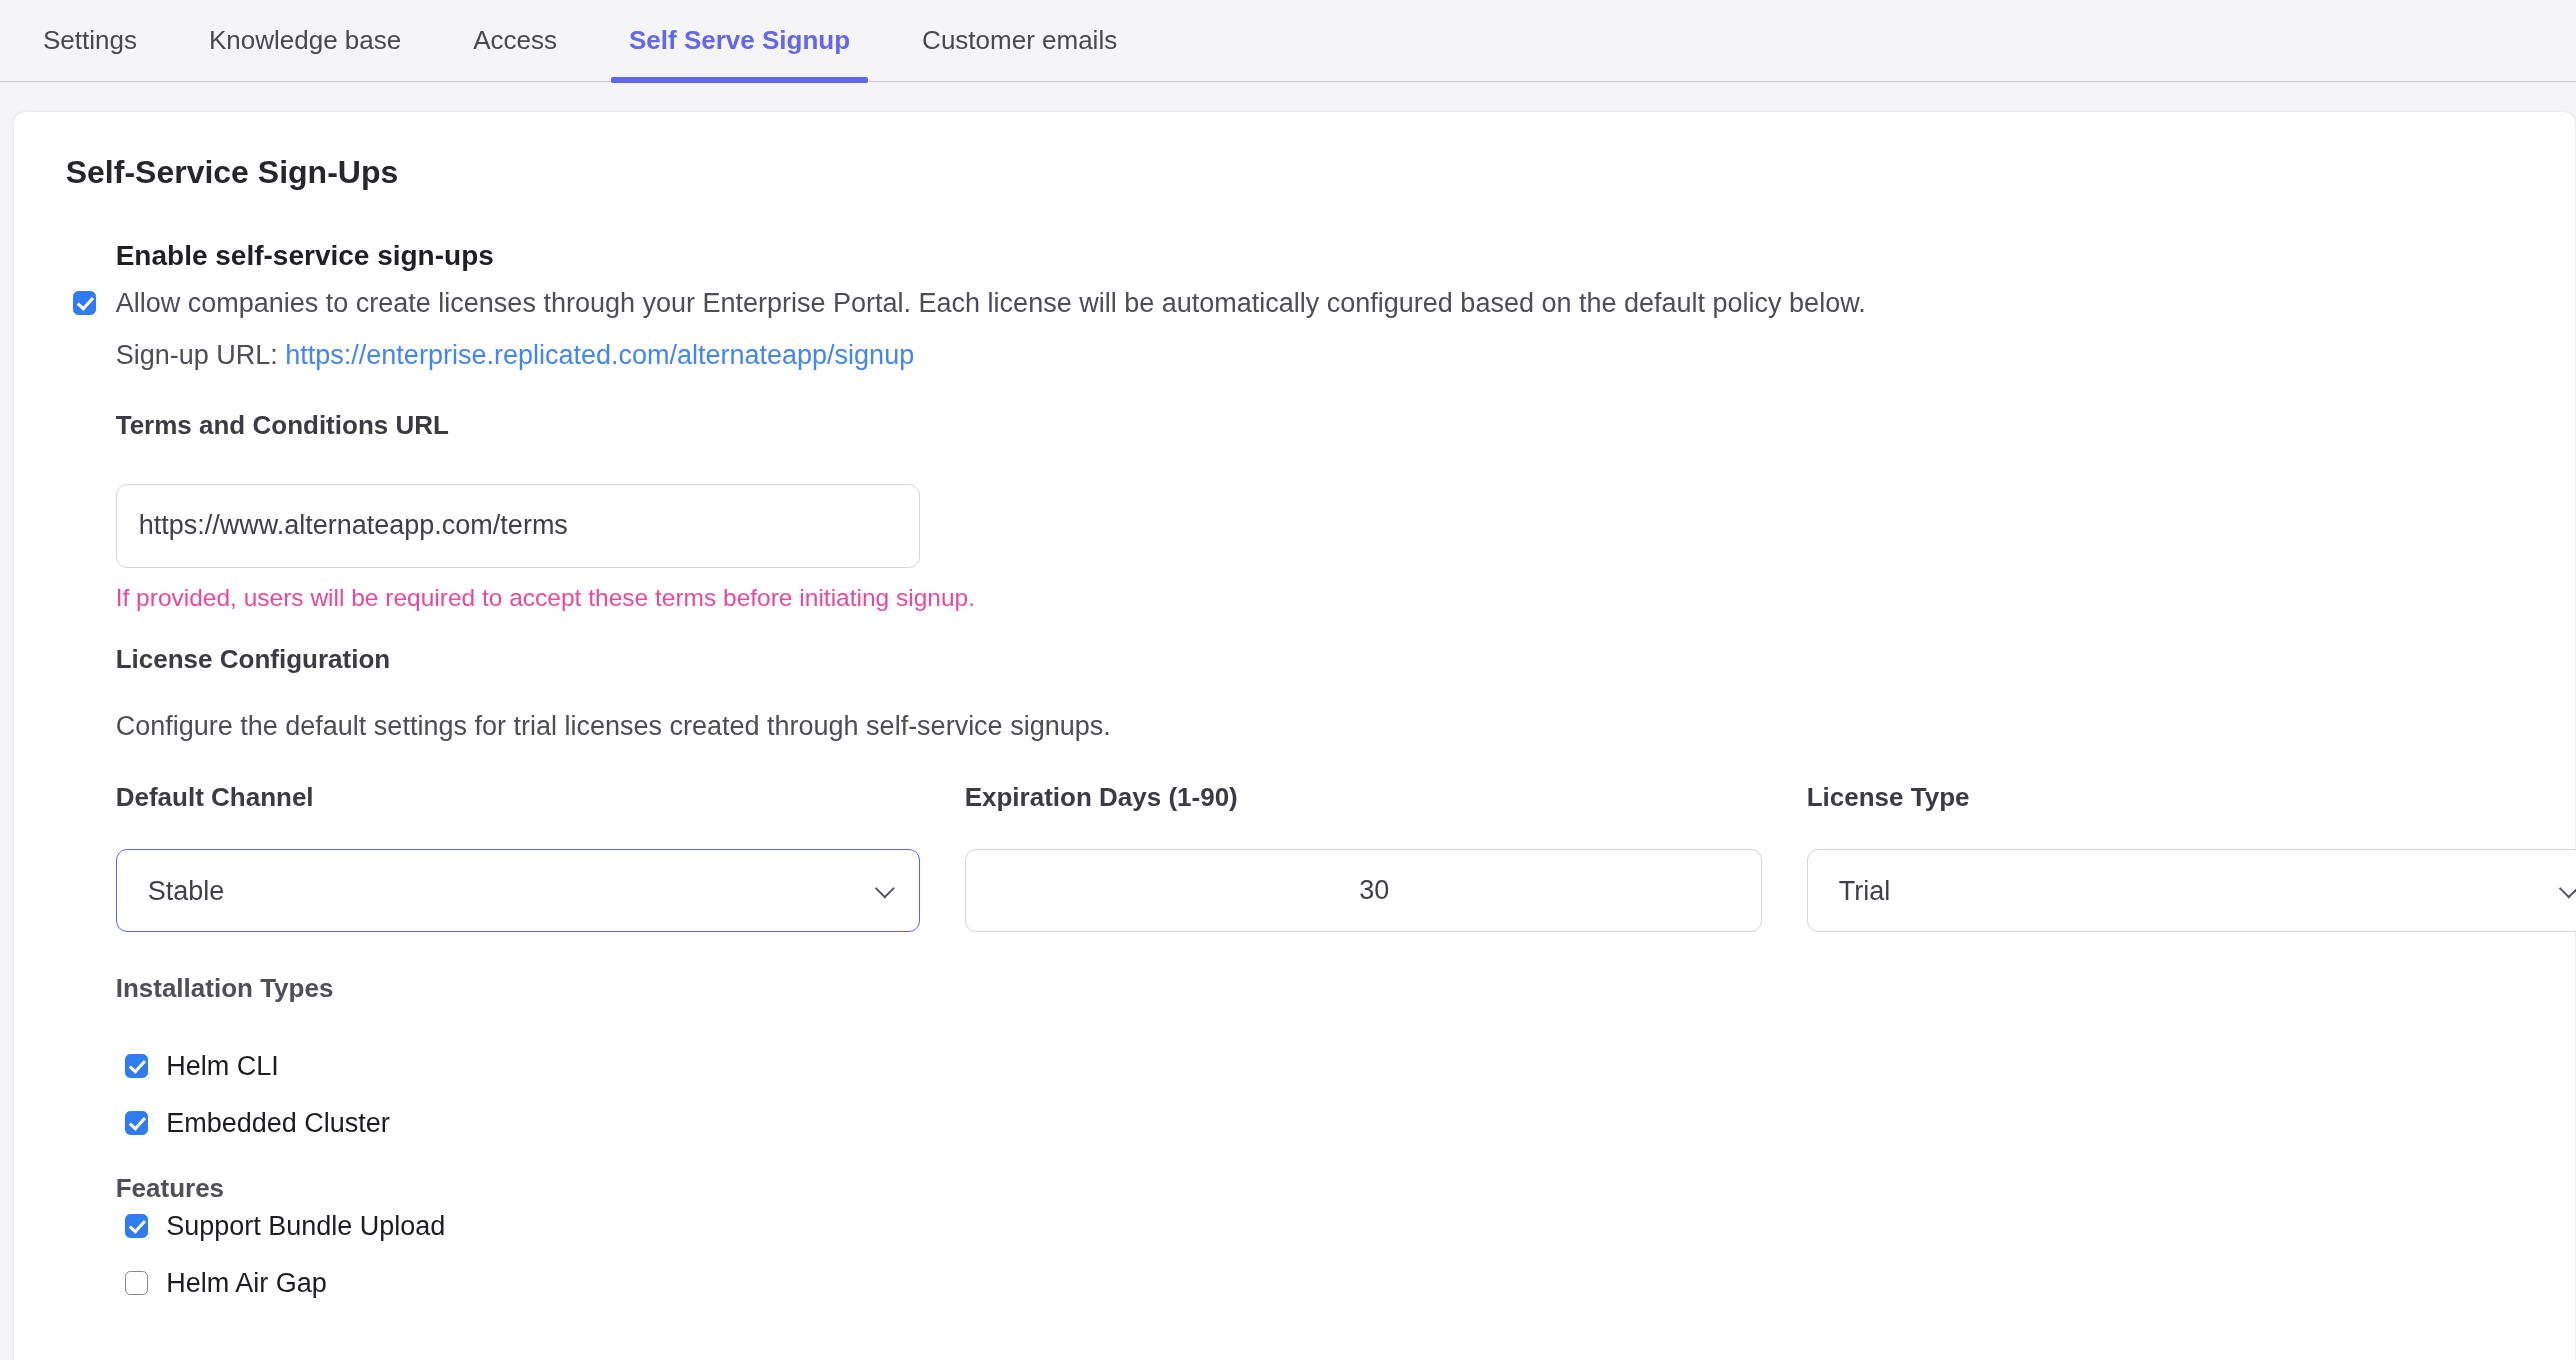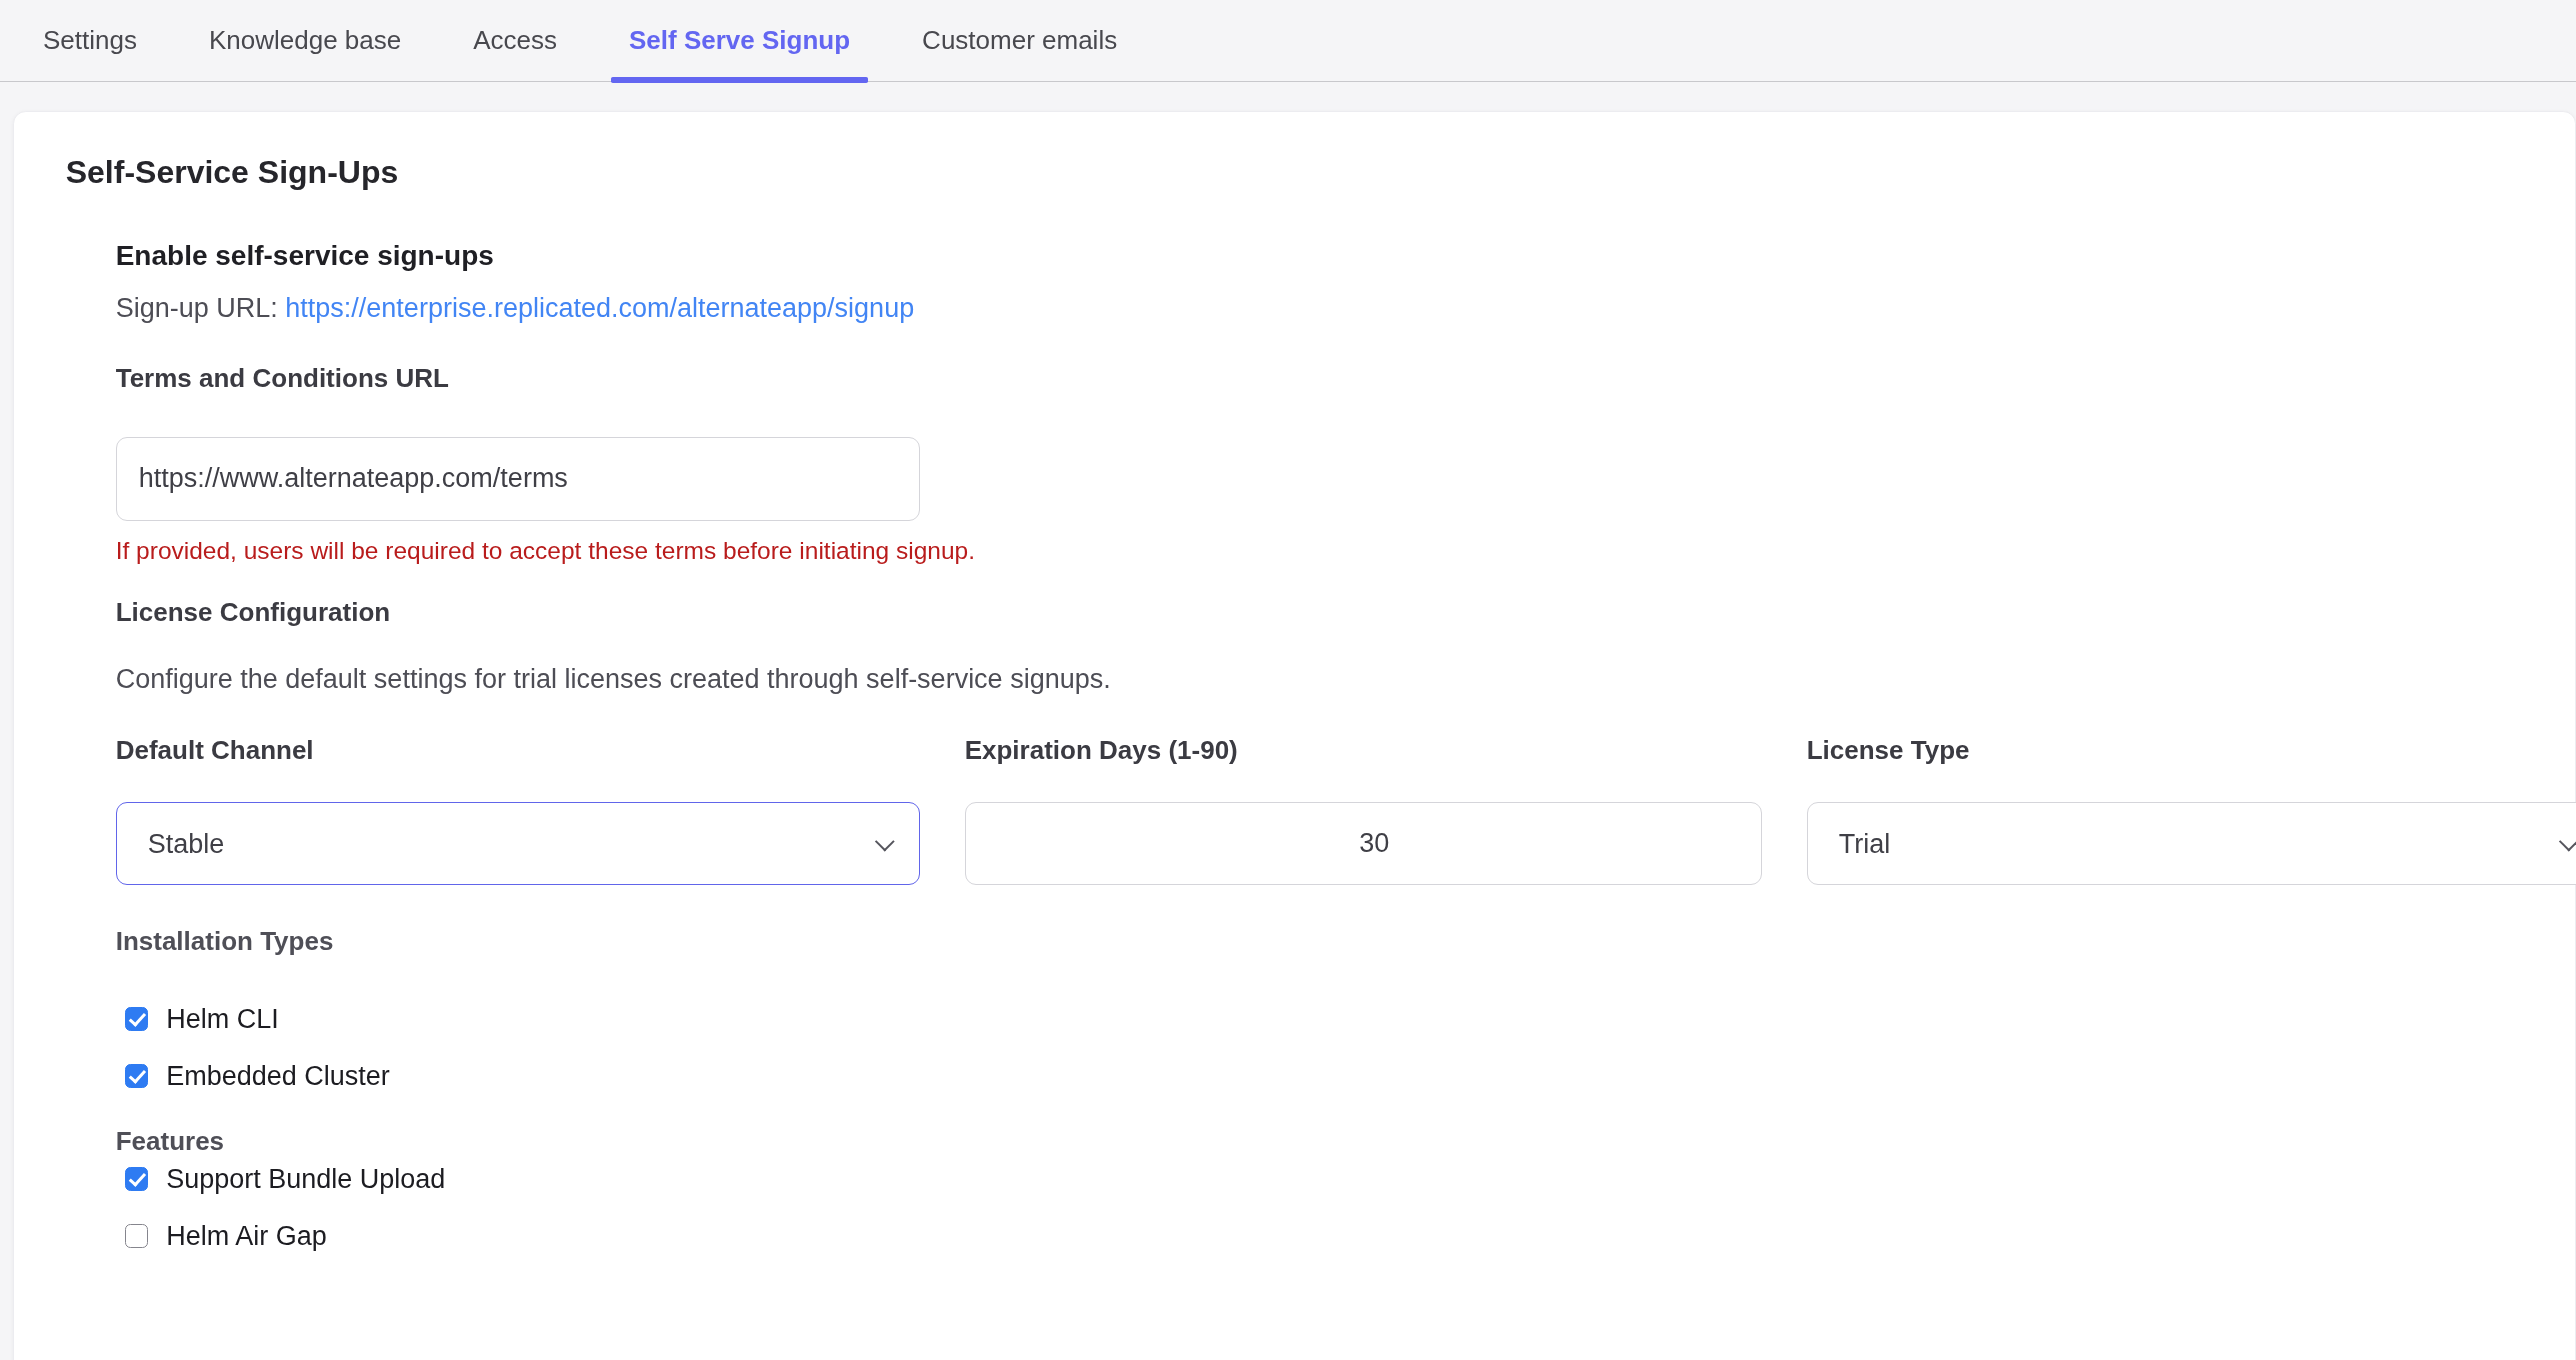--- a/index.html
+++ b/index.html
@@ -95,21 +95,21 @@
     color: #3f3f46;
     padding-left: 22px;
     outline: none;
   }
   .tnc-input { margin-top: 40px; width: 804px; }
 
   .helper {
     margin-top: 13.6px;
     font-size: 24.5px;
     line-height: 33px;
-    color: #b91c1c;
+    color: #ec4899;
   }
 
   .lic-heading { margin-top: 26px; }
   .lic-desc { margin-top: 29px; }
 
   .cols {
     margin-top: 33px;
     display: grid;
     grid-template-columns: 804px 797px 797px;
     column-gap: 45px;
@@ -201,20 +201,24 @@
   <div class="tab active">Self Serve Signup</div>
   <div class="tab">Customer emails</div>
 </div>
 
 <div class="card">
   <h1 class="page-title">Self-Service Sign-Ups</h1>
 
   <div class="section">
     <h2 class="enable-heading">Enable self-service sign-ups</h2>
 
+    <div class="row enable-row">
+      <span class="cb checked"></span>
+      <span>Allow companies to create licenses through your Enterprise Portal. Each license will be automatically configured based on the default policy below.</span>
+    </div>
 
     <div class="row signup-row">
       <span>Sign-up URL:</span>
       <span> </span>
       <a class="link">https://enterprise.replicated.com/alternateapp/signup</a>
     </div>
 
     <div class="field-label tnc-label">Terms and Conditions URL</div>
     <input class="text-input tnc-input" type="text" value="https://www.alternateapp.com/terms" style="">
     <div class="helper">If provided, users will be required to accept these terms before initiating signup.</div>

